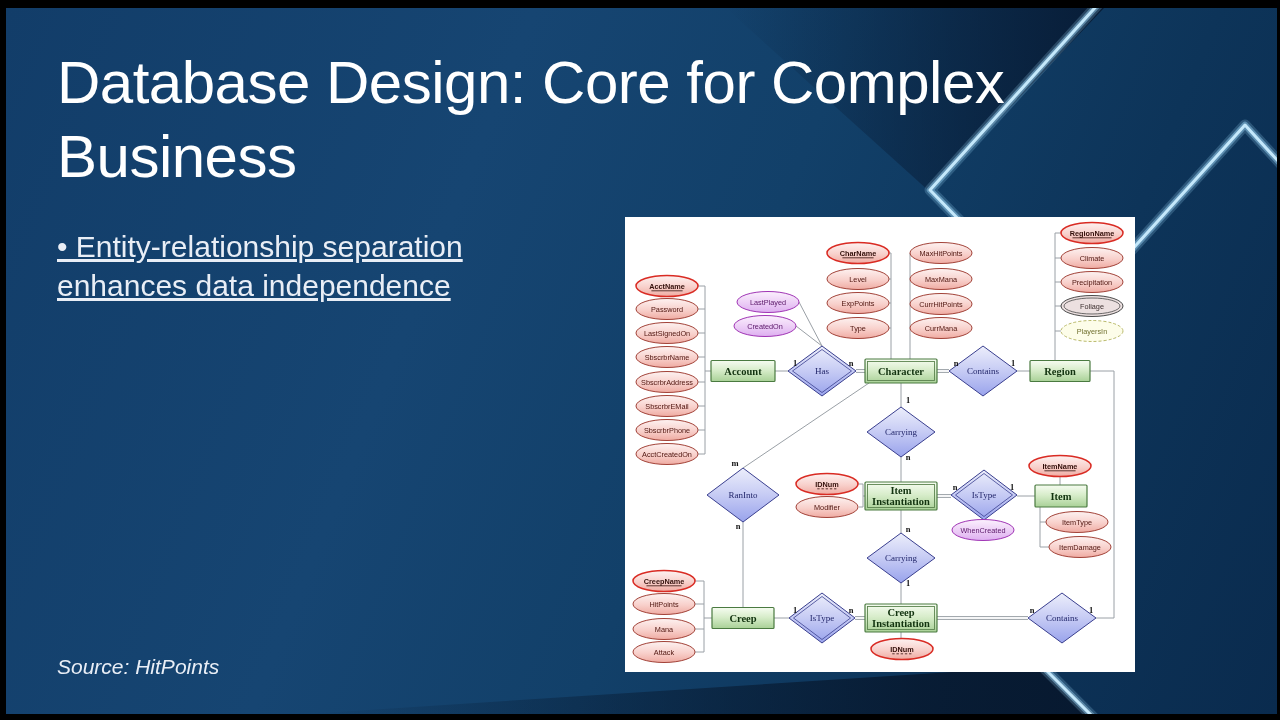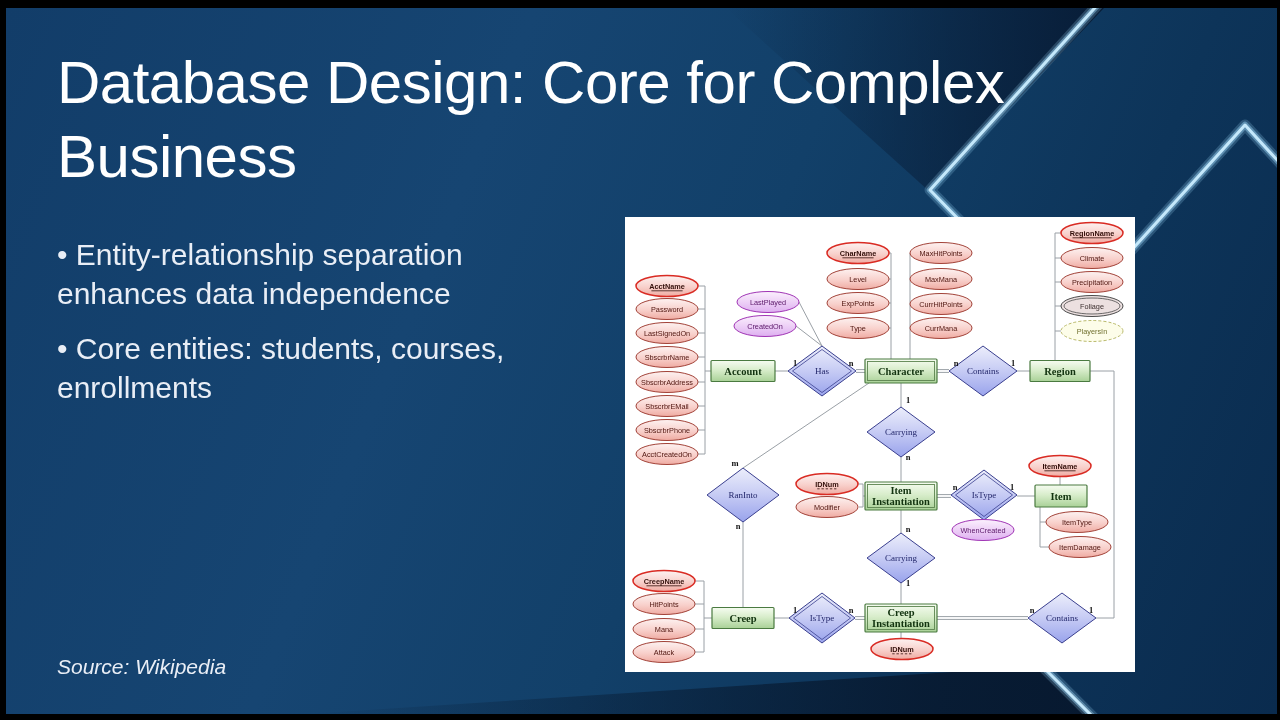--- a/index.html
+++ b/index.html
@@ -9,22 +9,22 @@
   .slide-bg{position:absolute;left:6px;top:8px;right:3px;bottom:6px;
     background:linear-gradient(112deg,#123d69 0%,#164572 34%,#124069 55%,#0d3459 78%,#0a2b4e 100%);}
   .decor{position:absolute;inset:0;width:100%;height:100%;}
   .glow-outer{fill:none;stroke:var(--accent-line,#9bd5f7);stroke-width:11;opacity:.22;stroke-linecap:round;stroke-linejoin:round;}
   .glow-mid{fill:none;stroke:var(--accent-line,#9bd5f7);stroke-width:6.5;opacity:.45;stroke-linecap:round;stroke-linejoin:round;}
   .glow-core{fill:none;stroke:#c4e8fb;stroke-width:3;opacity:1;stroke-linecap:round;stroke-linejoin:round;}
   
   .title{position:absolute;left:57px;top:46px;width:1040px;margin:0;
     font-size:60px;line-height:74px;font-weight:400;color:var(--title,#fff);letter-spacing:-0.5px;}
   .bullets{position:absolute;left:57px;top:219px;width:570px;}
-  .bullets p{margin:16px 0 9px 0;font-size:30px;line-height:39px;color:var(--body-text,#e9eef6);
-    white-space:pre-line;font-weight:400;}
+  .bullets p{margin:8px 0 9px 0;font-size:30px;line-height:39px;color:var(--body-text,#e9eef6);
+    white-space:pre-line;font-weight:400;text-decoration:underline;}
   .source{position:absolute;left:57px;top:655px;margin:0;font-size:21px;font-style:italic;
     color:var(--body-text,#e9eef6);}
   
   .er-panel{position:absolute;left:625px;top:217px;width:510px;height:455px;background:#fff;}
   .er-panel svg{width:100%;height:100%;display:block;}
   
   .edge{fill:none;stroke:#9aa0a6;stroke-width:1;}
   .entity{fill:url(#gEnt);stroke:#4a7a40;stroke-width:1.2;}
   .entity-inner{fill:none;stroke:#5c8450;stroke-width:0.9;}
   .entity-label{font-family:"Liberation Serif",serif;font-weight:bold;font-size:10.5px;fill:#12330f;text-anchor:middle;}
@@ -83,25 +83,23 @@
         <path class="glow-core" d="M1038,660 L1096,718"></path>
       </g>
     </svg>
   </div>
 
   <h1 class="title">Database Design: Core for Complex Business</h1>
 
   <div class="bullets">
     <p>• Entity-relationship separation
 enhances data independence</p>
-    <p>• Core entities: students, courses,
-enrollments</p>
   </div>
 
-  <p class="source">Source: Wikipedia</p>
+  <p class="source">Source: HitPoints</p>
 
   <div class="er-panel">
     <svg id="er-svg" viewBox="0 0 510 455">
       <defs>
         <linearGradient id="gEnt" x1="0" y1="0" x2="0" y2="1">
           <stop offset="0" stop-color="#f6fcf1"></stop>
           <stop offset="0.45" stop-color="#d8edcb"></stop>
           <stop offset="1" stop-color="#a9d197"></stop>
         </linearGradient>
         <linearGradient id="gDia" x1="0" y1="0" x2="0" y2="1">

